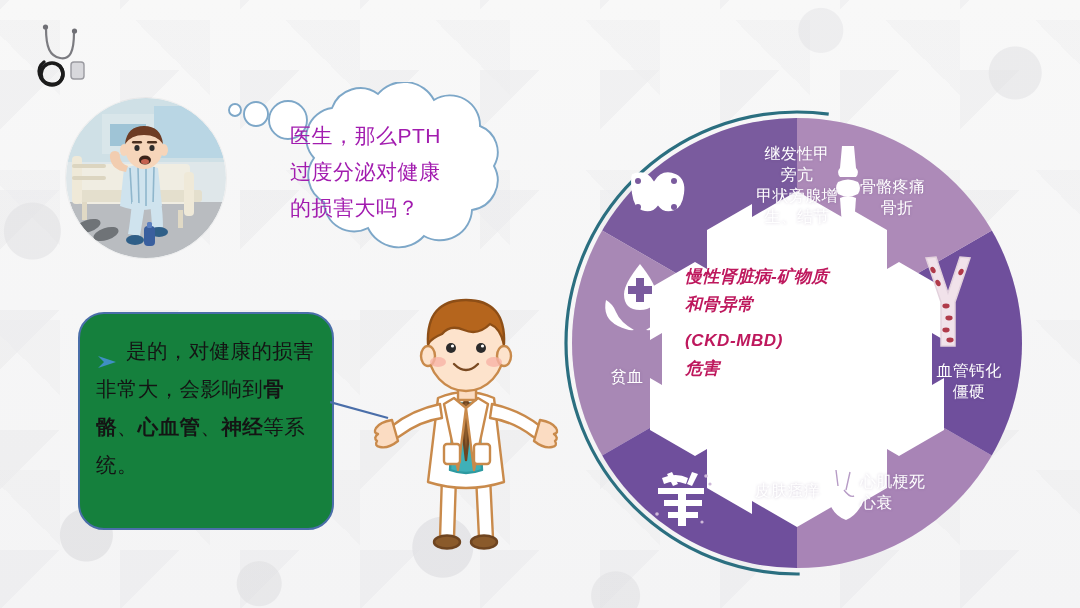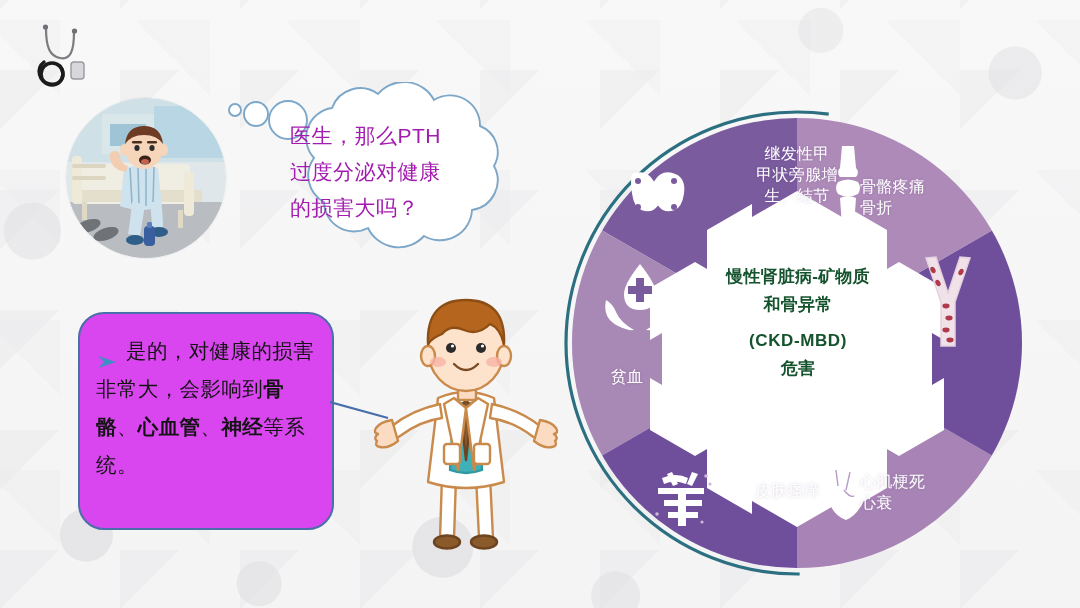--- a/index.html
+++ b/index.html
@@ -48,21 +48,21 @@
   #thought-bubble{left:228px;top:82px;width:330px;height:215px;}
   #thought-bubble .txt{
     position:absolute;left:62px;top:36px;width:215px;
     font-size:21px;line-height:36px;color:#a21caf;
     letter-spacing:.5px;
   }
 
   
   #answer-box{
     left:78px;top:312px;width:256px;height:218px;
-    border:2.2px solid #4a6ea9;border-radius:26px;background:#d946ef;
+    border:2.2px solid #4a6ea9;border-radius:26px;background:#15803d;
     box-sizing:border-box;
   }
   #answer-box .inner{
     position:absolute;left:16px;top:18px;right:10px;
     font-size:20.5px;line-height:38px;color:#141414;letter-spacing:.4px;
   }
   #answer-box .bullet{
     position:absolute;left:0px;top:12px;width:22px;height:16px;
   }
   #answer-box .body{margin-left:30px;}
@@ -82,22 +82,22 @@
   }
   #lbl-0{left:185px;top:55px;width:140px;}
   #lbl-1{left:318px;top:88px;width:120px;text-align:left;}
   #lbl-2{left:372px;top:272px;width:110px;}
   #lbl-3{left:318px;top:383px;width:120px;text-align:left;font-family:Liberation Serif, serif;}
   #lbl-4{left:158px;top:392px;width:120px;text-align:right;}
   #lbl-5{left:30px;top:278px;width:110px;}
 
   #center-text{
     position:absolute;left:143px;top:175px;width:226px;
-    text-align:center;color:#14532d;font-weight:bold;
-    font-size:17px;line-height:28px;letter-spacing:.2px;
+    text-align:left;color:#be185d;font-weight:bold;
+    font-size:17px;line-height:28px;letter-spacing:.2px;font-style:italic;
   }
   #center-text .en{font-weight:bold;letter-spacing:.6px;margin-top:8px;}
 </style>
 </head>
 <body>
 
 <div id="bg-pattern"></div>
 
 <div class="layer" id="stethoscope">
   <svg viewBox="0 0 64 70" width="64" height="70">
@@ -356,26 +356,31 @@
     <svg viewBox="0 0 80 78" width="80" height="78">
       <path fill="#fff" d="M40 4 q16 20 16 30 q0 16 -16 16 q-16 0 -16 -16 q0 -10 16 -30z"></path>
       <path fill="#7a5b9e" d="M36 18 h8 v8 h8 v8 h-8 v8 h-8 v-8 h-8 v-8 h8 z"></path>
       <path fill="#fff" d="M6 40 q-4 18 12 26 q10 5 16 4 q-14 -8 -18 -18 q-3 -8 -10 -12z"></path>
       <path fill="#fff" d="M74 40 q4 18 -12 26 q-10 5 -16 4 q14 -8 18 -18 q3 -8 10 -12z"></path>
     </svg>
   </div>
 
   <div class="wlabel" id="lbl-0">
     <div>继发性甲</div>
+    <div>旁亢</div>
     <div>甲状旁腺增</div>
     <div>生、结节</div>
   </div>
   <div class="wlabel" id="lbl-1">
     <div>骨骼疼痛</div>
-    <div style="text-align:left;width:74px;">骨折</div>
+    <div style="text-align:center;width:74px;">骨折</div>
+  </div>
+  <div class="wlabel" id="lbl-2">
+    <div>血管钙化</div>
+    <div>僵硬</div>
   </div>
   <div class="wlabel" id="lbl-3">
     <div>心肌梗死</div>
     <div style="text-align:left;width:74px;">心衰</div>
   </div>
   <div class="wlabel" id="lbl-4">
     <div>皮肤瘙痒</div>
   </div>
   <div class="wlabel" id="lbl-5">
     <div>贫血</div>

